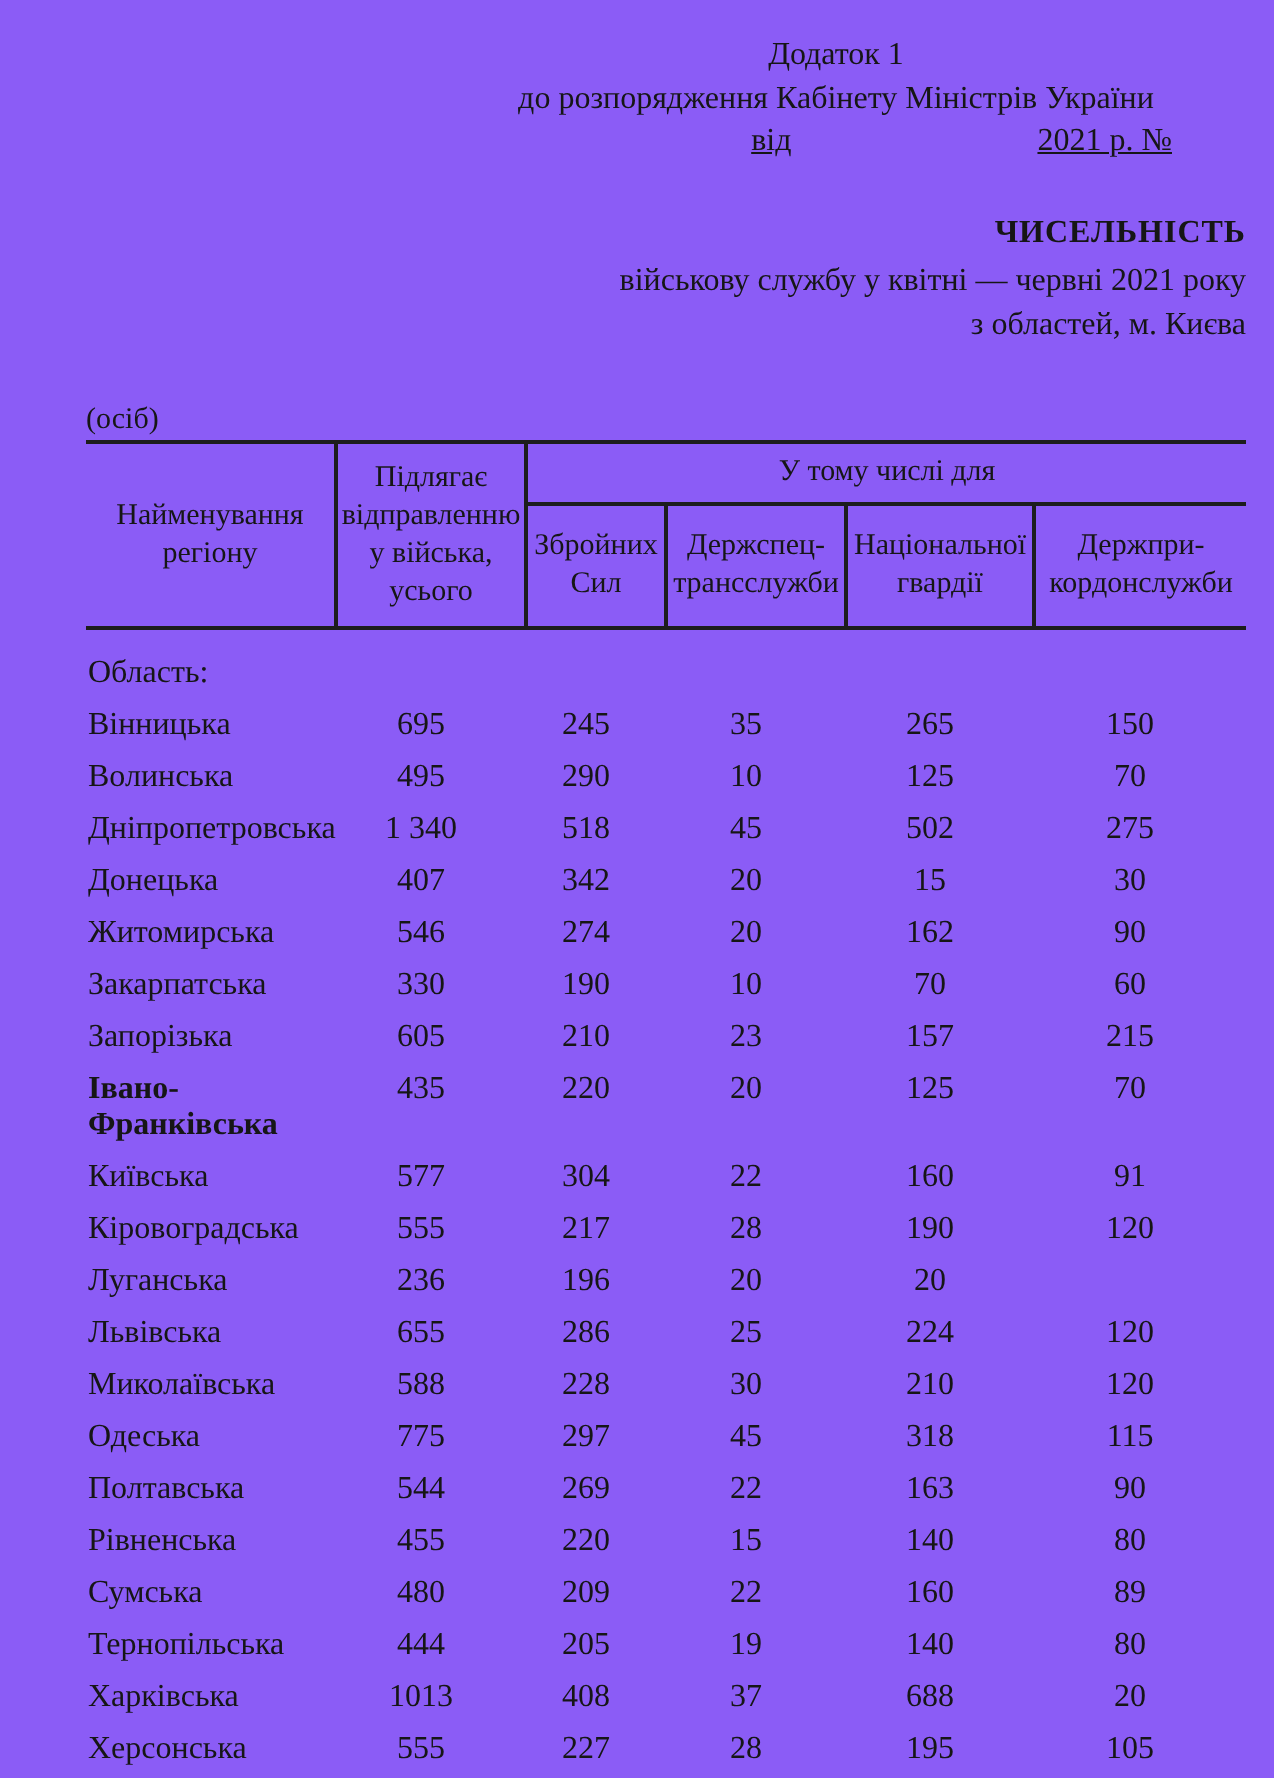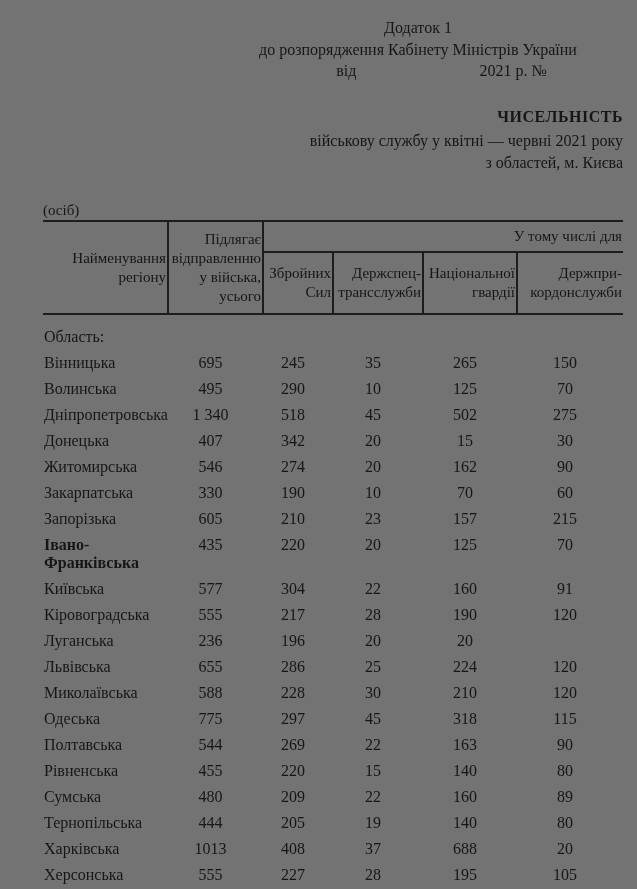--- a/index.html
+++ b/index.html
@@ -1,30 +1,30 @@
 <!DOCTYPE html>
 <html lang="uk"><head>
 <meta charset="utf-8">
 <style>
   html,body{margin:0;padding:0;background:#e8e8e8;}
   .page{
     position:relative;
     width:637px;height:889px;
-    background:#737373;
+    background:#8b5cf6;
     font-family:"Liberation Serif","DejaVu Serif",serif;
     color:#161616;
     overflow:hidden;
     margin:0 auto;
   }
   
   .annex{
     position:absolute;left:250px;top:17px;width:336px;
     font-size:16px;line-height:21.5px;text-align:center;white-space:nowrap;
   }
-  .annex .date-line{text-align:center;padding-left:47px;}
+  .annex .date-line{text-align:right;padding-left:47px;text-decoration:underline;}
   .annex .date-gap{display:inline-block;width:123px;}
   
   .title-block{
     position:absolute;left:43px;top:106px;width:580px;
     text-align:right;font-size:16px;line-height:22px;
   }
   .title-block .heading{font-weight:bold;letter-spacing:.5px;margin-bottom:2px;}
   
   .unit-note{
     position:absolute;left:43px;top:202px;width:580px;
@@ -37,21 +37,21 @@
     font-size:16px;
   }
   table.conscription col.c1{width:125px;}
   table.conscription col.c2{width:95px;}
   table.conscription col.c3{width:70px;}
   table.conscription col.c4{width:90px;}
   table.conscription col.c5{width:94px;}
   table.conscription col.c6{width:106px;}
   thead th{
     font-weight:normal;font-size:15px;line-height:19px;
-    padding:2px 1px;vertical-align:middle;text-align:right;
+    padding:2px 1px;vertical-align:middle;text-align:center;
     border:2px solid #1d1d1d;
   }
   thead th.no-left{border-left:none;}
   thead th.no-right{border-right:none;}
   thead tr.group-row th{height:25px;}
   thead tr.sub-row th{height:56px;margin-top:48px;}
   table.conscription{border-top:2px solid #1d1d1d;}
   thead th{border-top:none;}
   thead tr.sub-row th{border-bottom:2px solid #1d1d1d;}
   thead th[rowspan]{border-bottom:2px solid #1d1d1d;}

